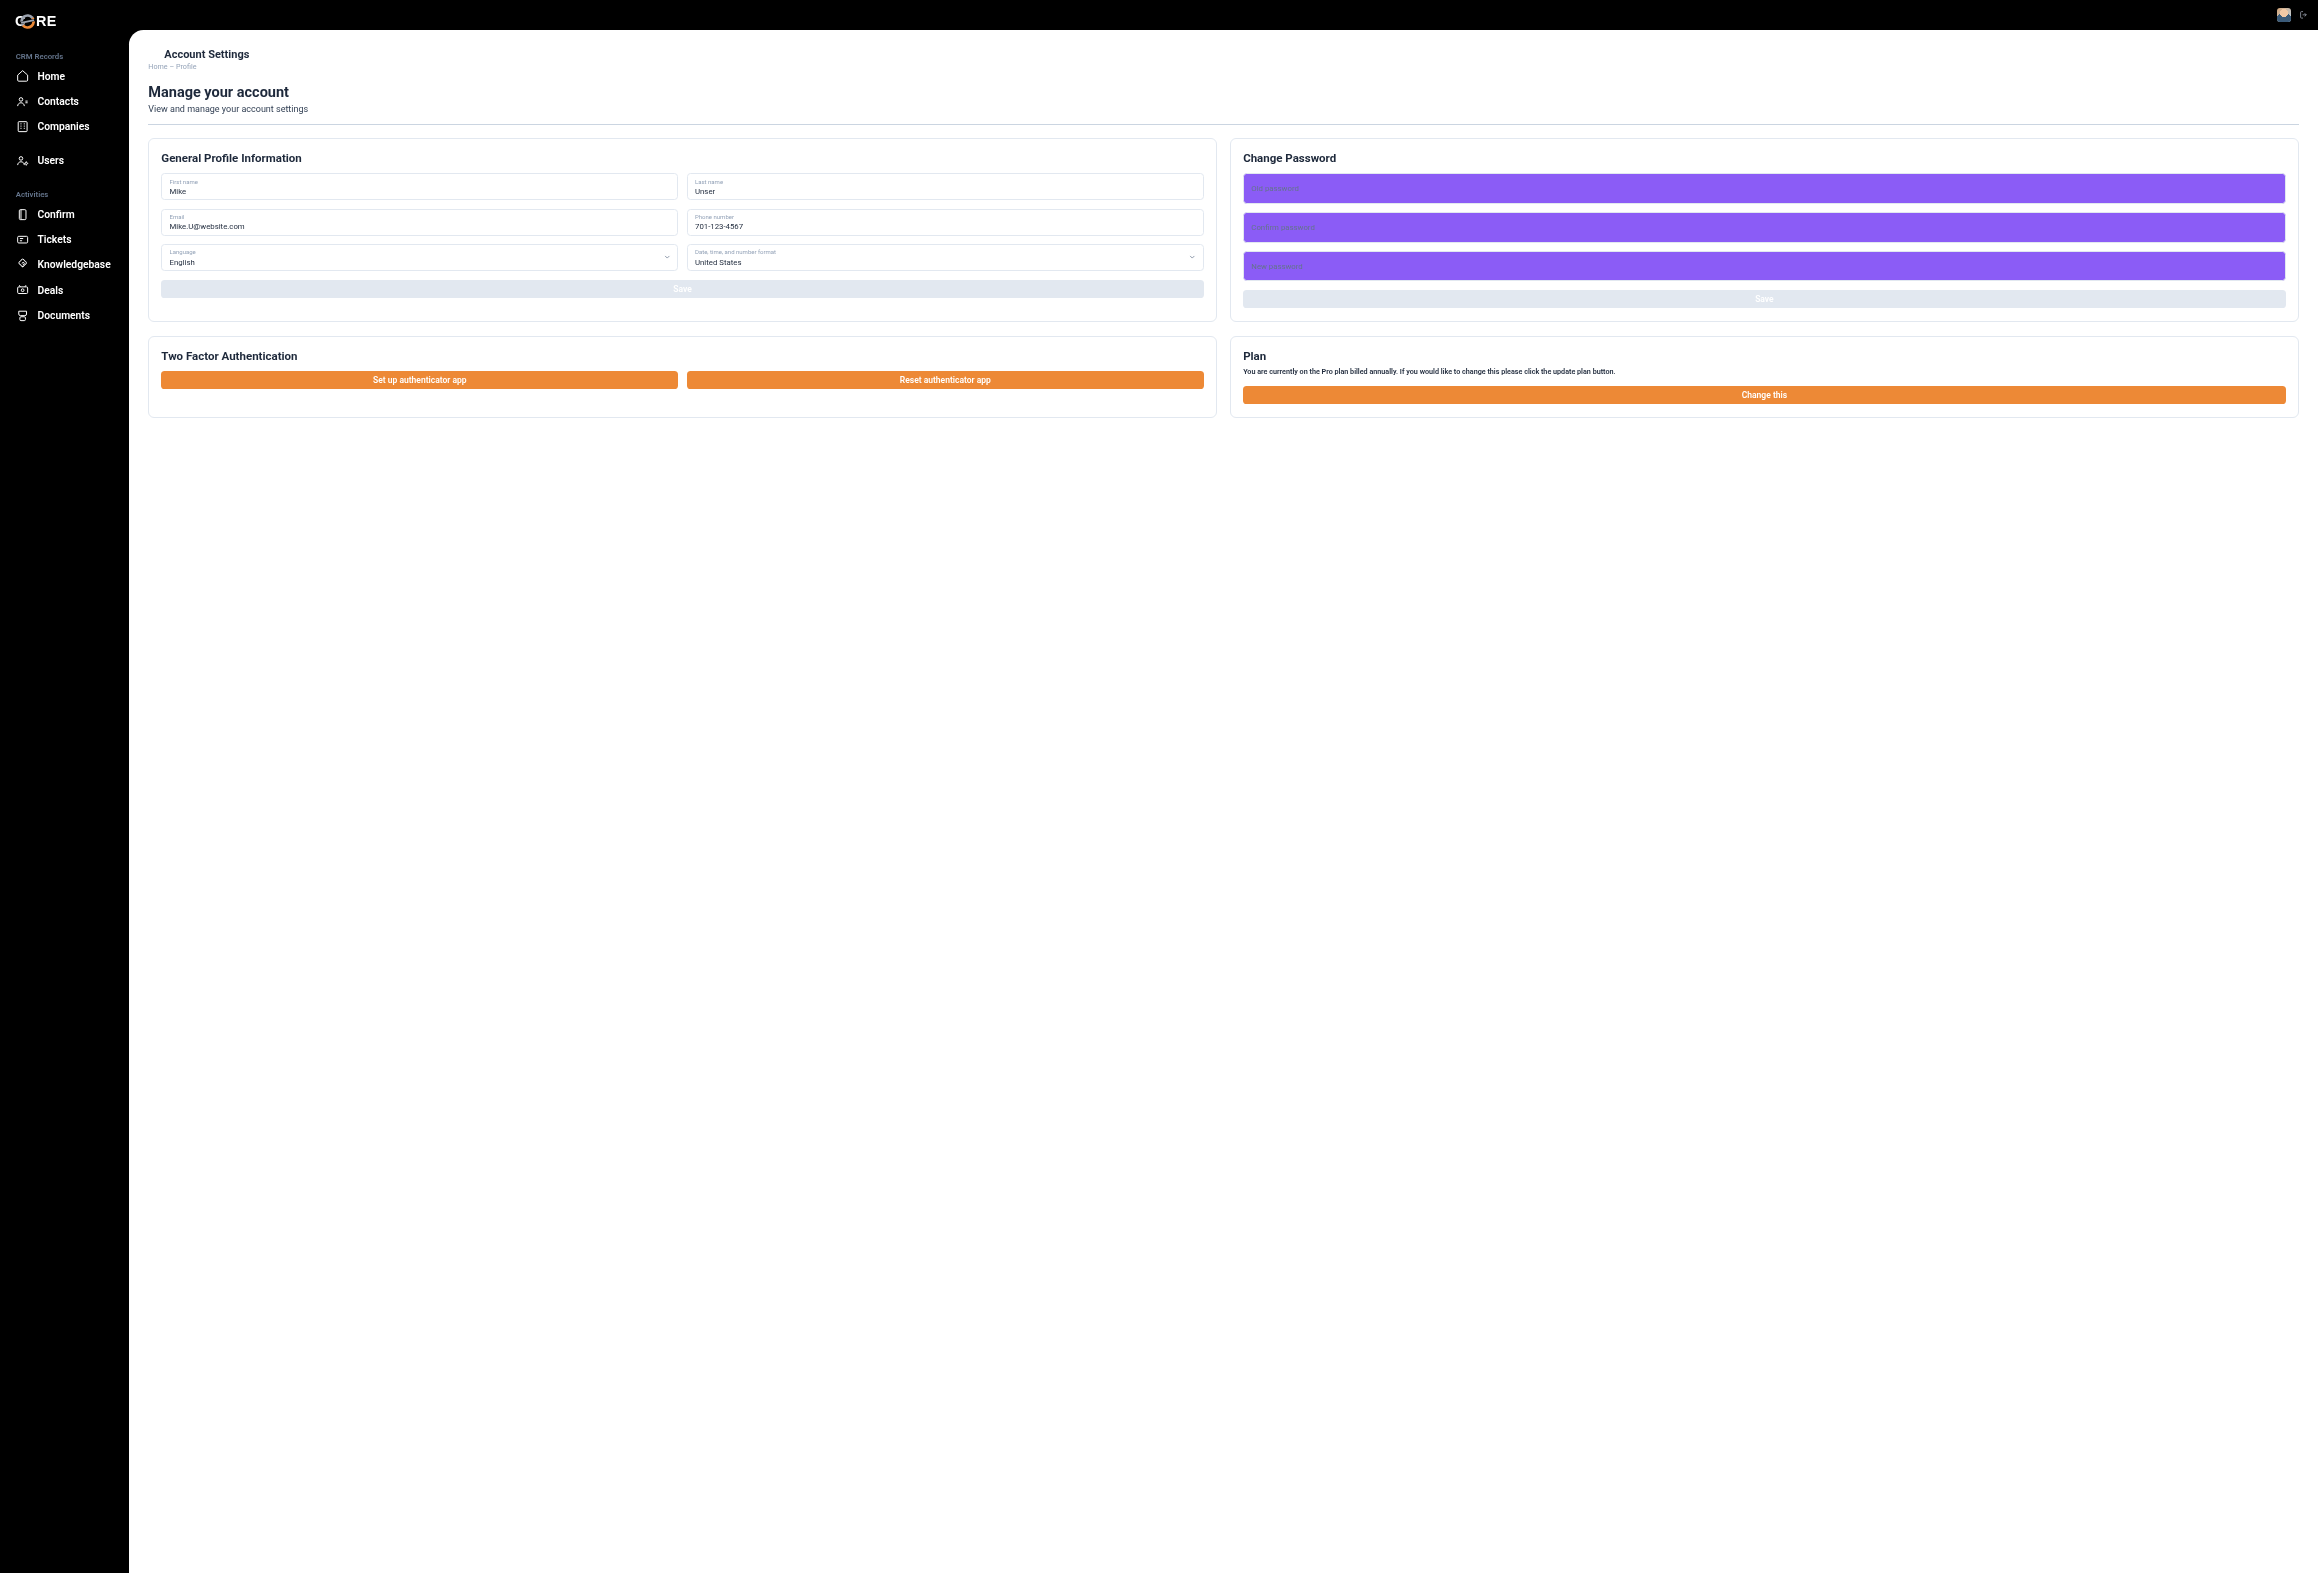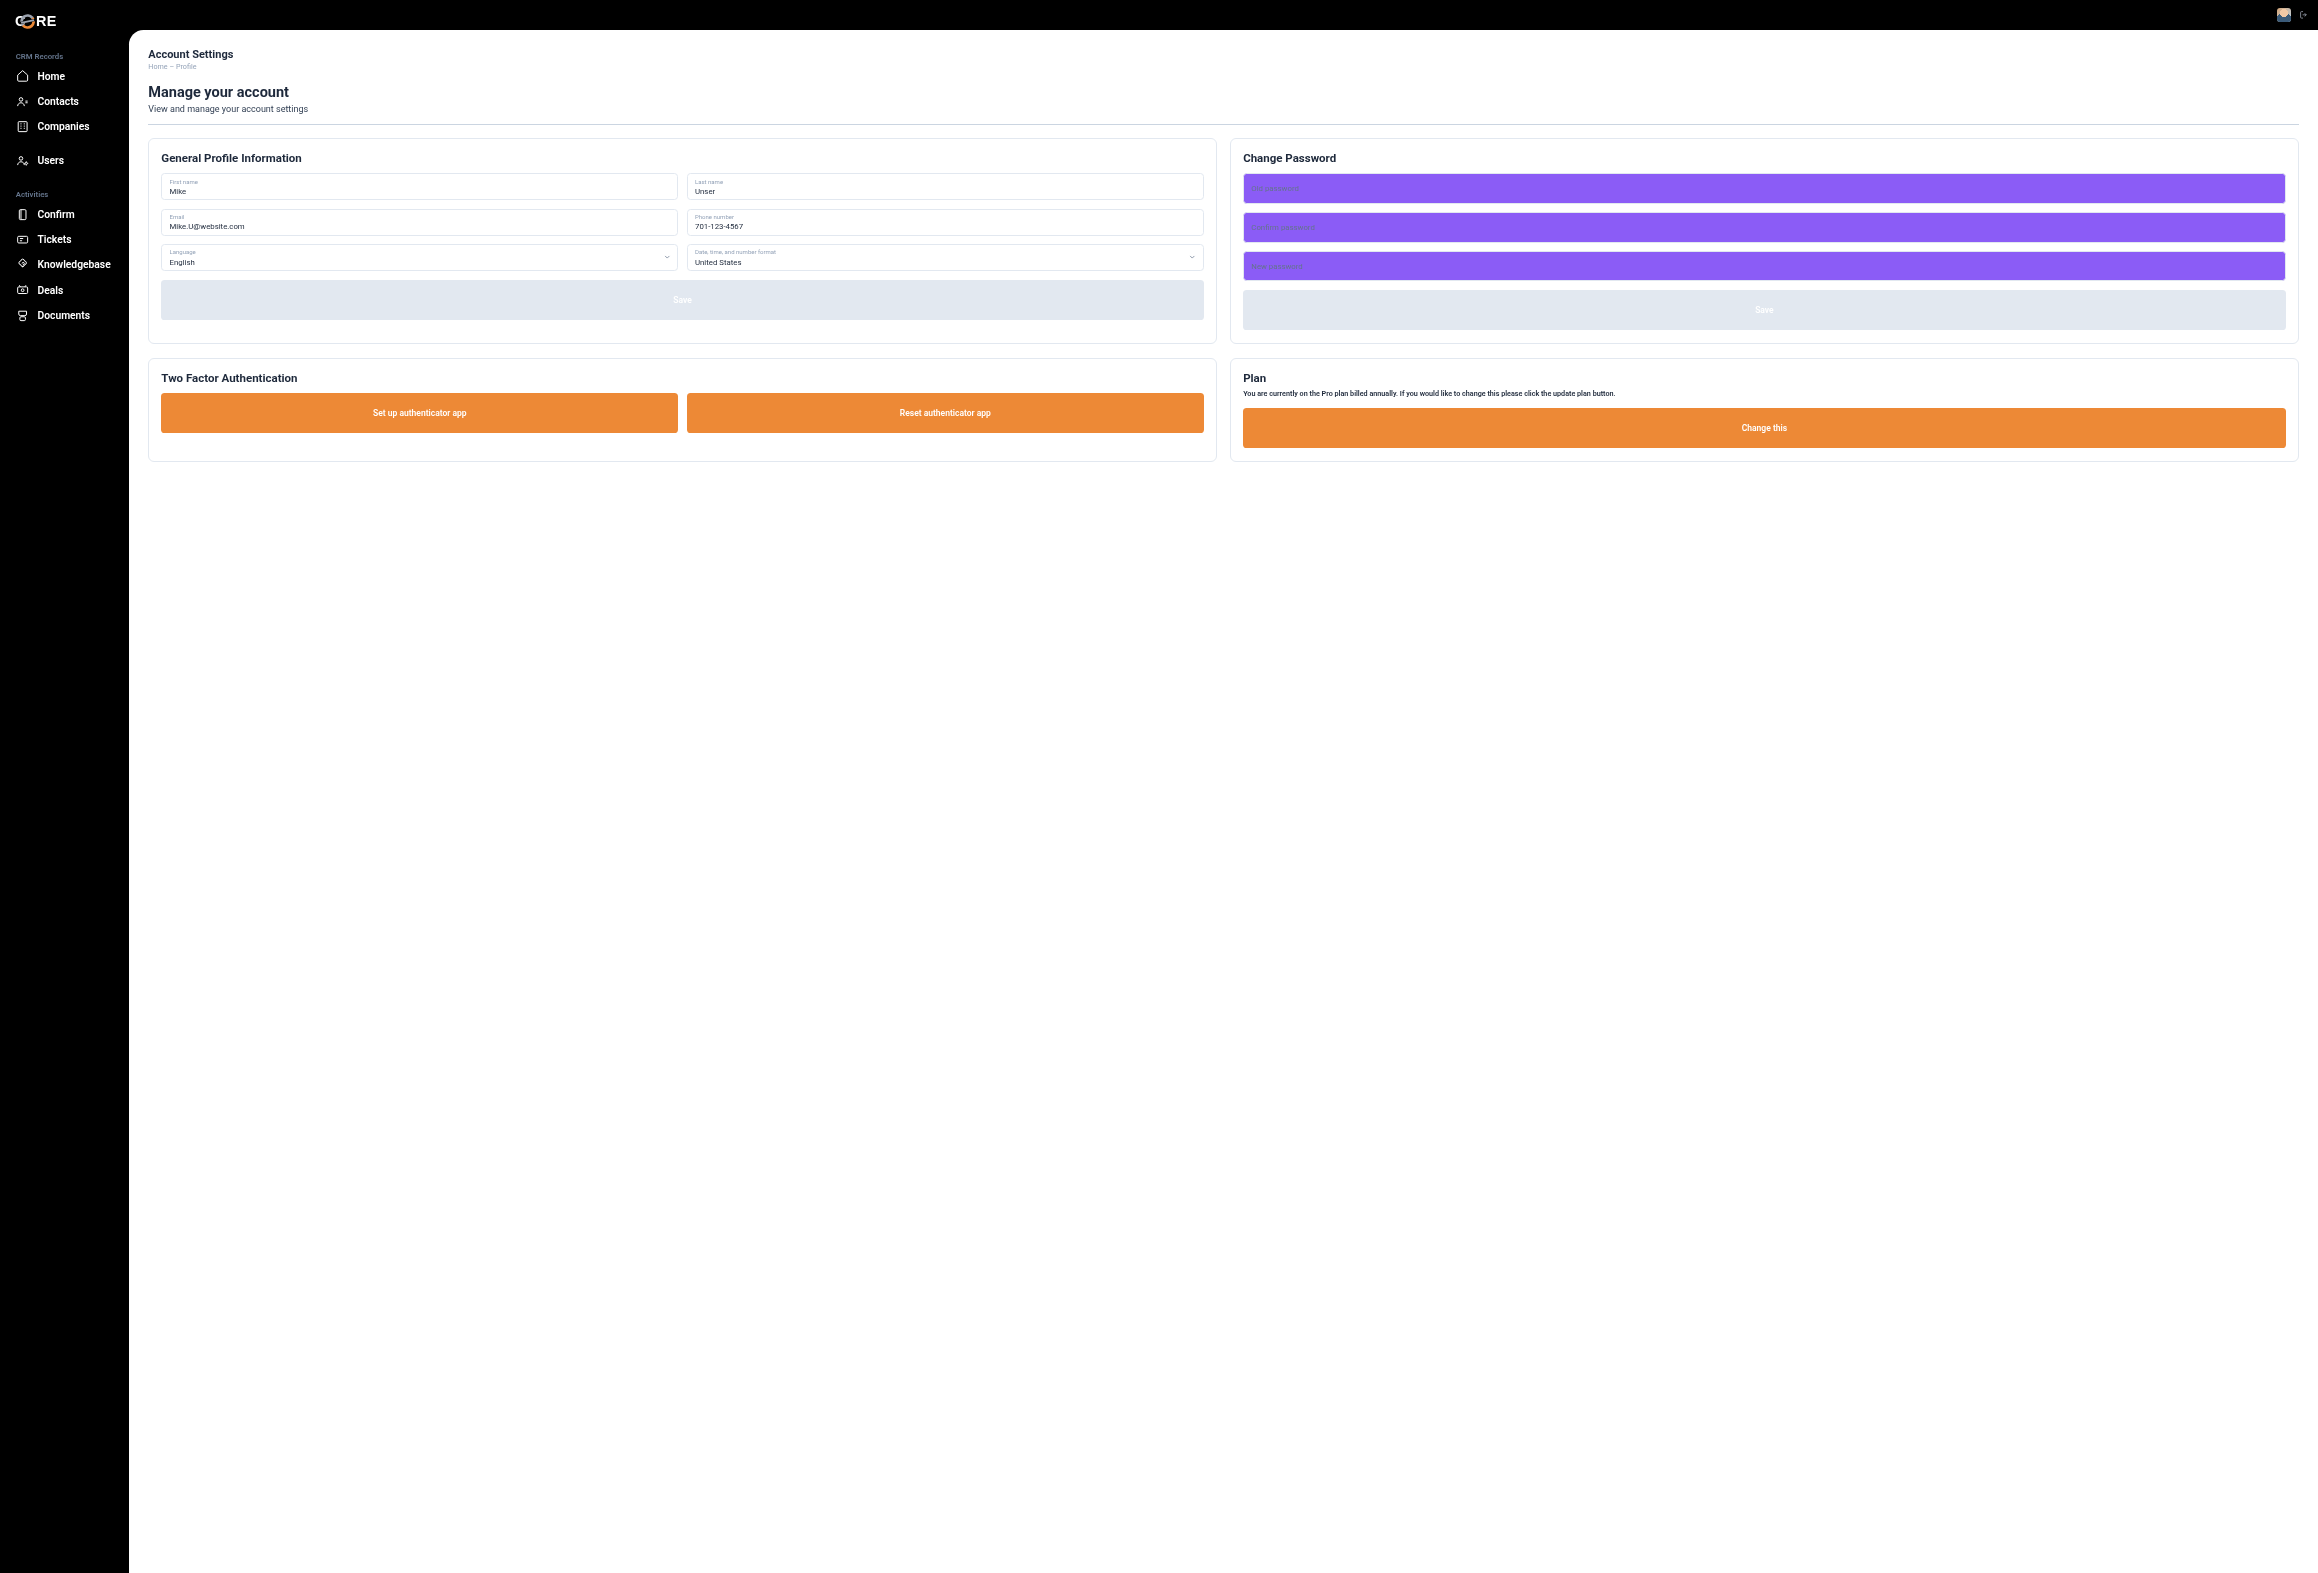--- a/index.html
+++ b/index.html
@@ -109,20 +109,21 @@
       radial-gradient(circle at 50% 90%, #3a5a78 55%, transparent 56%);
   }
   .logout-icon { color:#9ca3af; cursor:pointer; display:inline-flex; }
   .logout-icon svg { width:9.7px; height:9.7px; stroke:#9ca3af; }
 
   
   .page-title {
     font-size: 11px;
     font-weight: 700;
     color: #1e293b;
+    margin-left: 16px;
   }
   .breadcrumb {
     font-size: 7.2px;
     color: #94a3b8;
     margin-top: 1.2px;
   }
   .breadcrumb a { color:#94a3b8; text-decoration:none; cursor:pointer; }
   .section-heading {
     font-size: 14.5px;
     font-weight: 700;
@@ -223,21 +224,21 @@
     background: transparent;
     font-family: inherit;
   }
   .field-plain input::placeholder { color:#64748b; }
 
   .btn {
     display: block;
     width: 100%;
     border: none;
     border-radius: 3.6px;
-    padding: 15px 6px;
+    padding: 4px 6px;
     font-size: 8.5px;
     font-weight: 600;
     cursor: pointer;
     font-family: inherit;
     text-align: center;
   }
   .btn-disabled {
     background: #e2e8f0;
     color: #fff;
     cursor: default;

